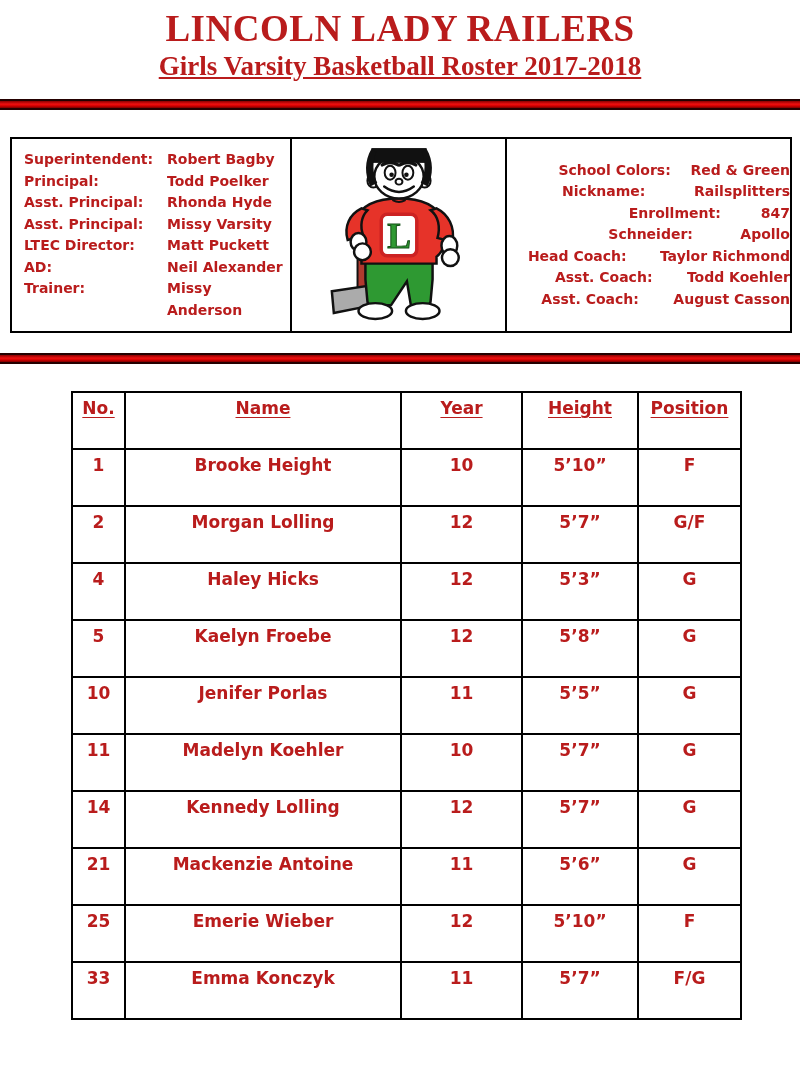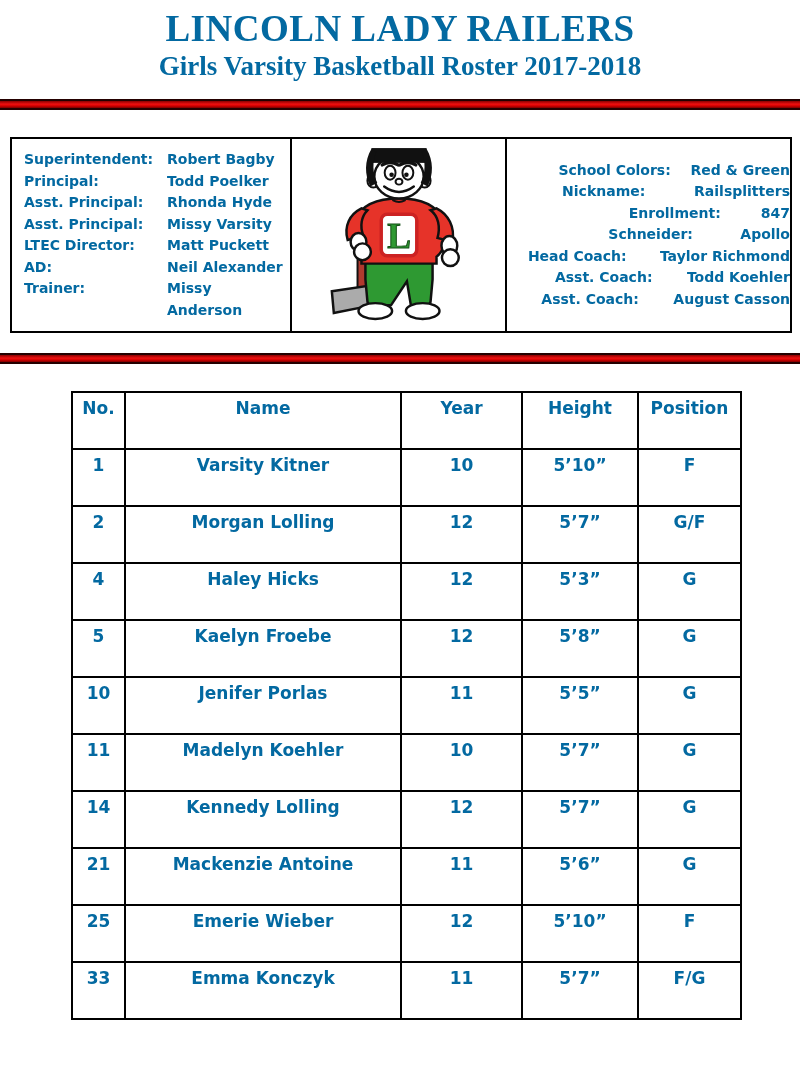--- a/index.html
+++ b/index.html
@@ -1,26 +1,26 @@
 <!DOCTYPE html>
 <html><head>
 <meta charset="utf-8">
 <style>
   html,body{margin:0;padding:0;background:#fff;}
   .page{
     position:relative; width:800px; height:1090px; background:#ffffff;
-    font-family:"DejaVu Sans",sans-serif; color:#0369a1; overflow:hidden;
+    font-family:"DejaVu Sans",sans-serif; color:#b91c1c; overflow:hidden;
   }
   
   .header{
     position:absolute; top:8px; left:0; width:100%; text-align:center;
     font-family:"Liberation Serif",serif; font-weight:bold;
   }
   .title{font-size:37px; line-height:1.15; letter-spacing:.5px;}
-  .subtitle{font-size:27px; line-height:1.15;}
+  .subtitle{font-size:27px; line-height:1.15;text-decoration:underline;}
   
   .rule{
     position:absolute; left:0; width:800px; height:7px;
     background:linear-gradient(to bottom,#8c0000,#f01010 45%,#d40000 70%,#7a0000);
     border-top:2px solid #240000; border-bottom:2px solid #240000;
   }
   #rule1{top:99px;} #rule2{top:353px;}
   
   .info{
     position:absolute; top:137px; left:10px; width:780px; height:196px;
@@ -37,21 +37,21 @@
   .mascot-cell{text-align:center; vertical-align:middle;}
   
   .roster{
     position:absolute; top:391px; left:71px; border-collapse:collapse; table-layout:fixed;
   }
   .roster th,.roster td{
     border:2px solid #000; height:50px; padding:5px 2px 0 2px;
     vertical-align:top; text-align:center;
     font-weight:bold; font-size:17px; background:#fff;
   }
-  .roster th span{text-underline-offset:3px;margin-top:16px;}
+  .roster th span{text-decoration:underline; text-underline-offset:3px;margin-top:16px;}
   
   .footer{
     position:absolute; top:1053px; left:0; width:100%; text-align:center;
     font-weight:bold; font-size:17px;
   }
   .footer .flabel{margin-right:14px;}
 </style>
 </head>
 <body>
 
@@ -202,21 +202,21 @@
     <tbody>
         <tr>
       <th><span>No.</span></th>
       <th><span>Name</span></th>
       <th><span>Year</span></th>
       <th><span>Height</span></th>
       <th><span>Position</span></th>
     </tr>
     <tr>
           <td>1</td>
-          <td>Varsity Kitner</td>
+          <td>Brooke Height</td>
           <td>10</td>
           <td>5’10”</td>
           <td>F</td>
         </tr>
     <tr>
           <td>2</td>
           <td>Morgan Lolling</td>
           <td>12</td>
           <td>5’7”</td>
           <td>G/F</td>

